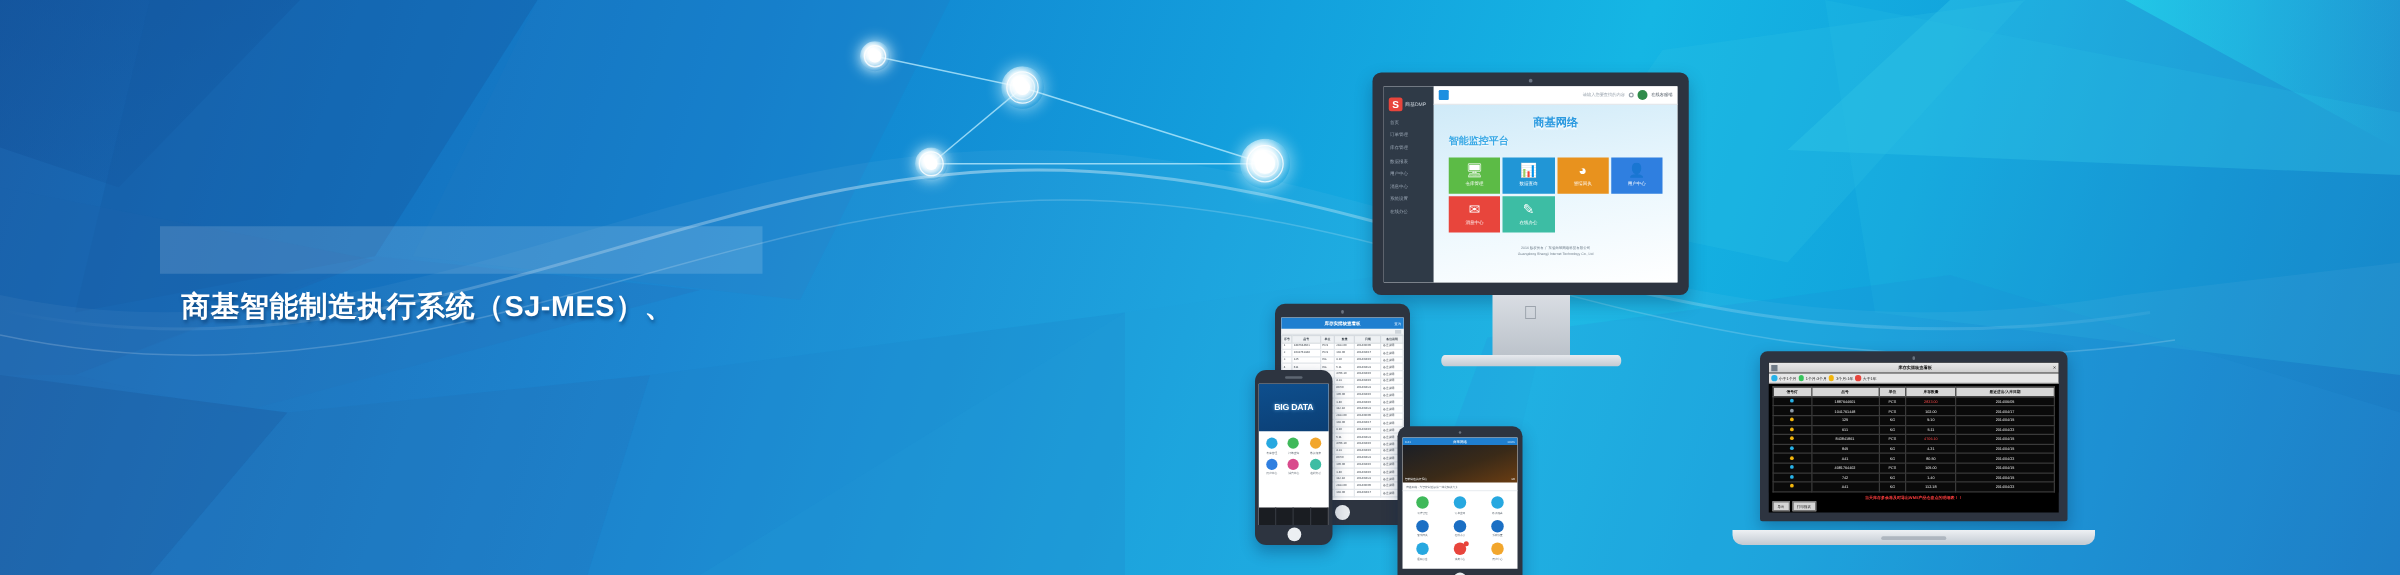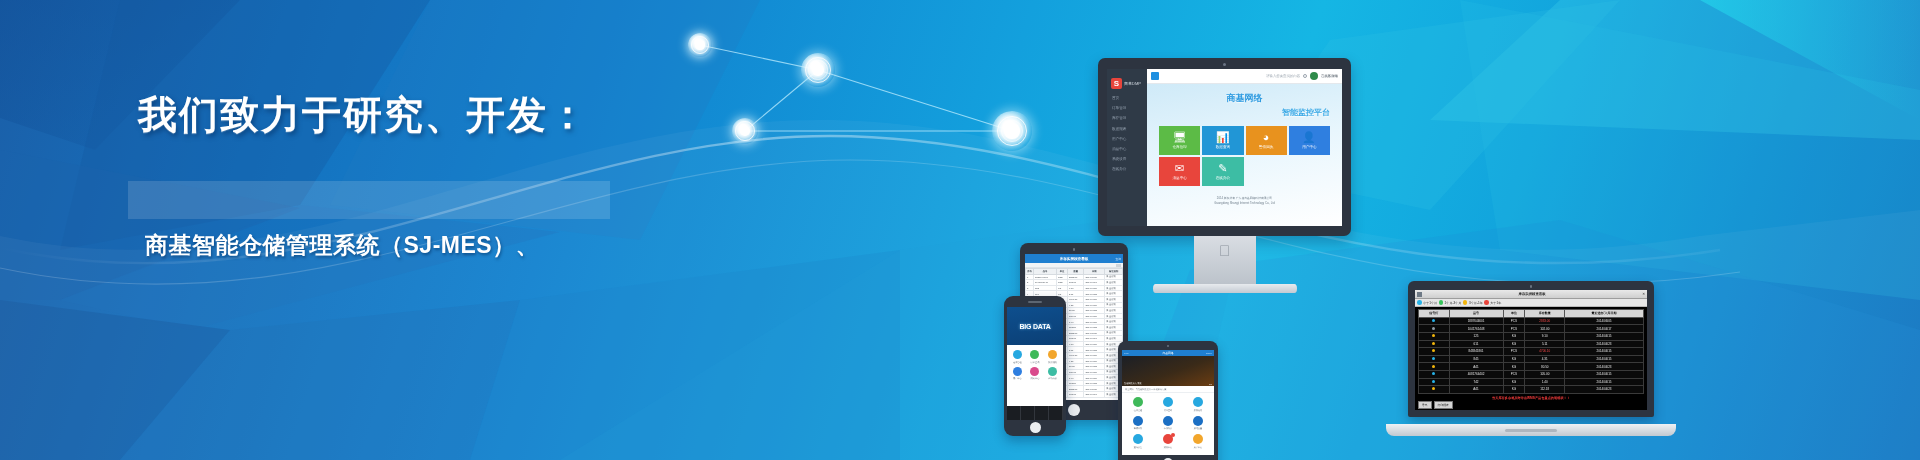--- a/index.html
+++ b/index.html
@@ -80,21 +80,21 @@
   .dash-top .sp{flex:1;}
   .dash-top .srch{font-size:3.4px;color:#9aa4ae;}
   .dash-top .mg{width:4px;height:4px;border:.7px solid #9aa4ae;border-radius:50%;}
   .dash-top .av{width:8px;height:8px;border-radius:50%;background:#2f8b4a;}
   .dash-top .an{font-size:3.4px;color:#4a5560;}
   .dash-body{flex:1;position:relative;
      background:linear-gradient(170deg,#cfeaf8 0%,#e8f6fd 45%,#ffffff 100%);
      padding:8px 12px 0;}
   .dash-t1{text-align:center;font-size:9px;font-weight:bold;color:#2b9ae0;
      text-shadow:0 1px 1px rgba(255,255,255,.9);}
-  .dash-t2{text-align:right;font-size:8px;font-weight:bold;color:#3aa9e6;margin-top:2px;
+  .dash-t2{text-align:left;font-size:8px;font-weight:bold;color:#3aa9e6;margin-top:2px;
      text-shadow:0 1px 1px rgba(255,255,255,.9);}
   .tiles{display:grid;grid-template-columns:repeat(4,1fr);gap:2px;margin-top:8px;}
   .tile{height:29px;display:flex;flex-direction:column;align-items:center;
      justify-content:center;gap:2px;color:#fff;}
   .tile .ti{font-size:11px;line-height:11px;}
   .tile .tl{font-size:3.6px;}
   .dash-foot{text-align:center;font-size:2.8px;color:#6f7e8b;line-height:1.7;
      padding:10px 0 4px;}
 
   
@@ -258,22 +258,21 @@
     </div>
     <div class="node" style="left:992px;top:111px;width:40px;height:40px;">
       <span class="ring"></span>
         <span class="ring2"></span>
         <span class="core"></span>
     </div>
   </div>
 
   <div class="textwrap">
     <div class="band"></div>
-    <div class="headline">我们致力于研究、开发：</div>
-    <div class="line3">商基智能仓储管理系统（SJ-MES）、</div>
+    <div class="line3">商基智能制造执行系统（SJ-MES）、</div>
   </div>
 
   <div class="devices">
 
     <div class="imac">
       <div class="imac-bezel"></div>
       <div class="imac-cam"></div>
       <div class="imac-screen">
 
         <div class="dash-side">

